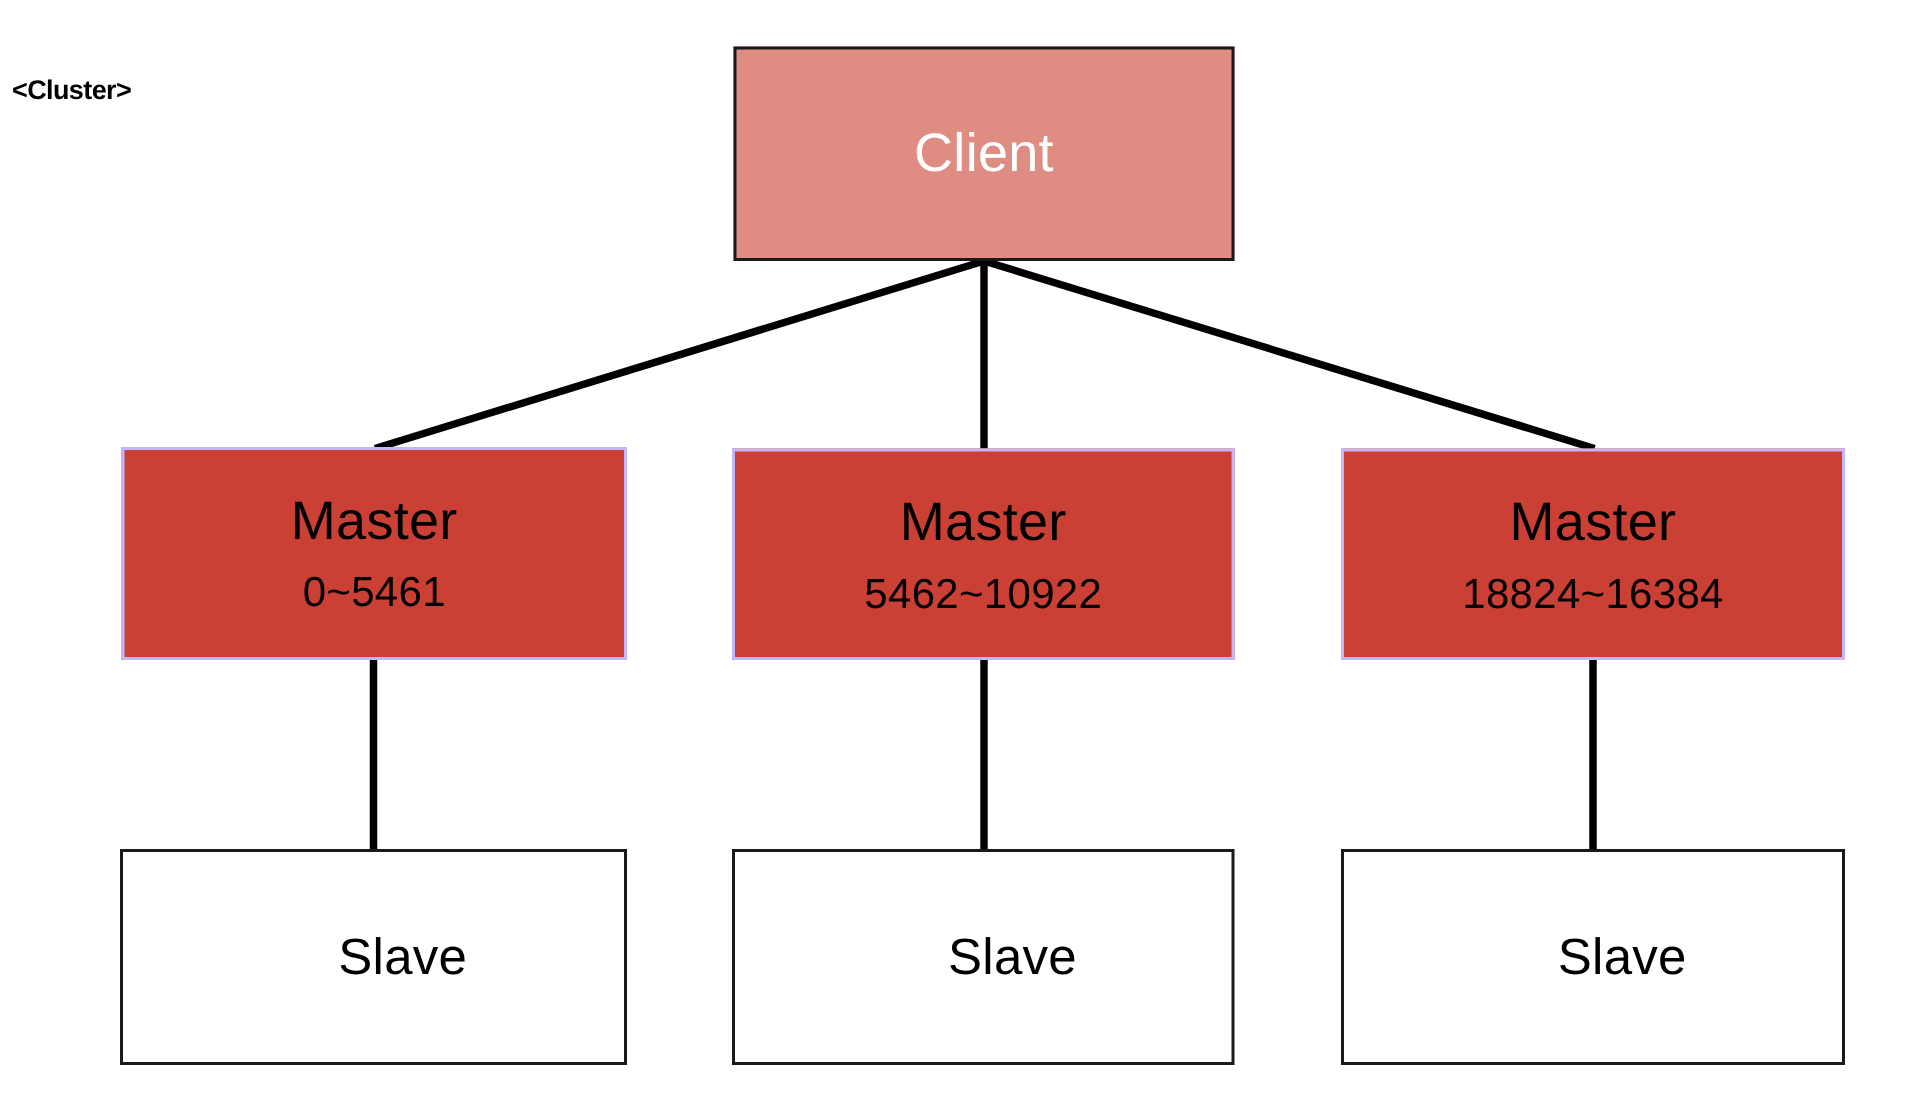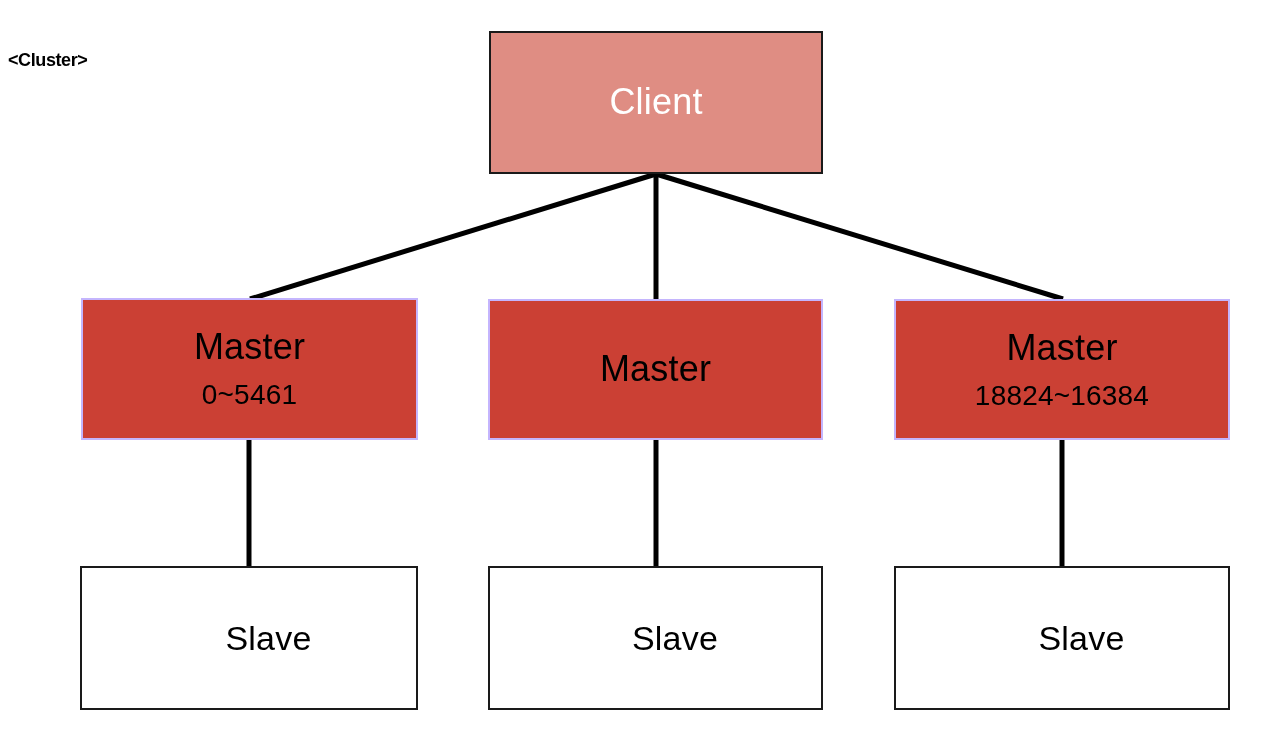--- a/index.html
+++ b/index.html
@@ -103,20 +103,21 @@
     <div class="node-title">Client</div>
   </div>
 
   <div class="node node-master" style="left:81px; top:298px; width:337px; height:142px;">
     <div class="node-title">Master</div>
     <div class="node-sub">0~5461</div>
   </div>
 
   <div class="node node-master" style="left:488px; top:299px; width:335px; height:141px;">
     <div class="node-title">Master</div>
+    <div class="node-sub">5462~10922</div>
   </div>
 
   <div class="node node-master" style="left:894px; top:299px; width:336px; height:141px;">
     <div class="node-title">Master</div>
     <div class="node-sub">18824~16384</div>
   </div>
 
   <div class="node node-slave" style="left:80px; top:566px; width:338px; height:144px;">
     <div class="node-title-sm">Slave</div>
   </div>

